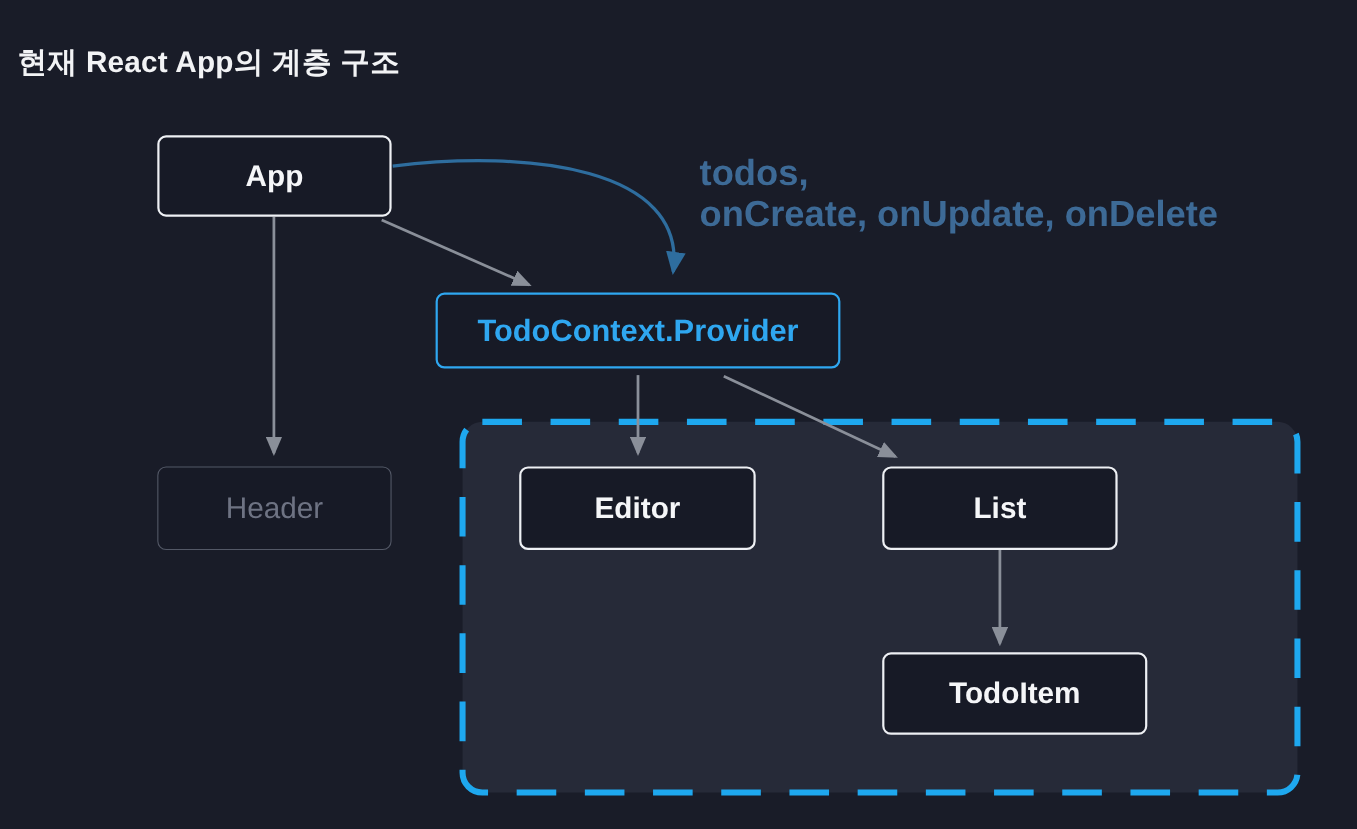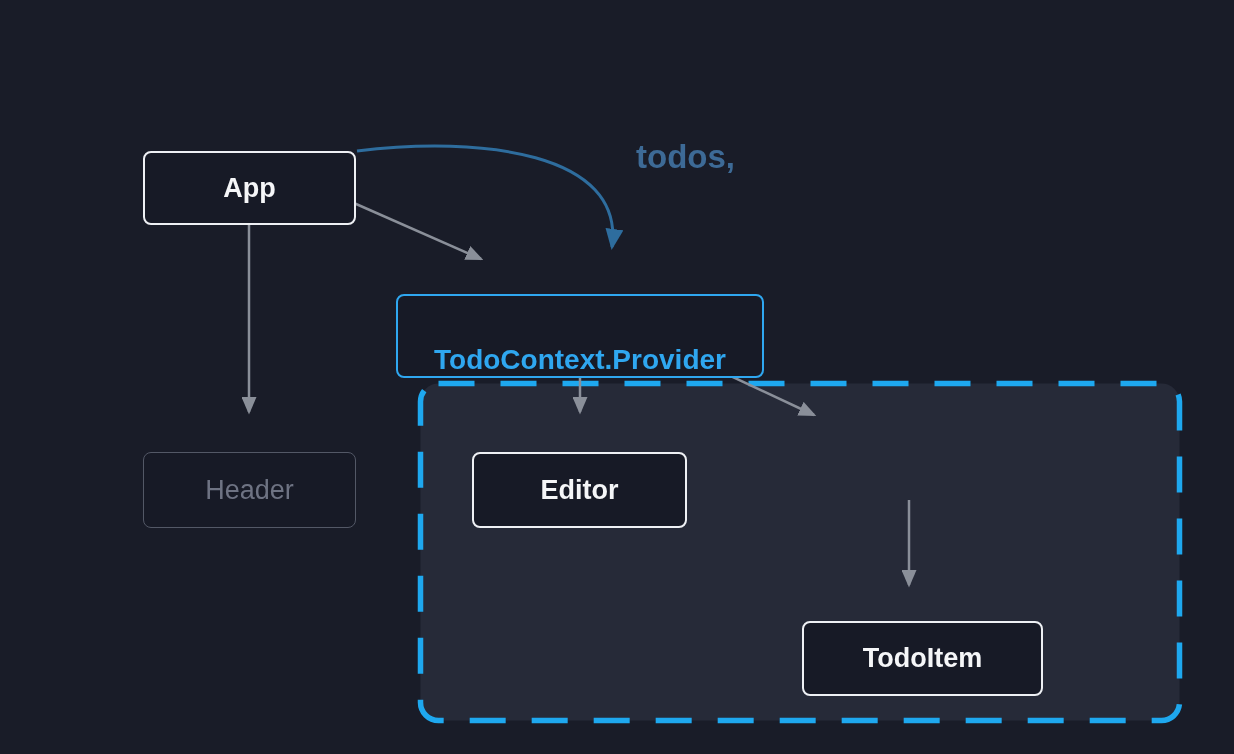--- a/index.html
+++ b/index.html
@@ -47,25 +47,24 @@
     z-index: 2;
     display: flex;
     align-items: center;
     justify-content: center;
     border-radius: 8px;
     font-size: 27px;
     font-weight: 600;
     background: var(--node_fill);
     border: 2px solid var(--node_border_white);
     color: var(--node_text);
-    margin-top: 28px;
   }
   .node-app      { left: 143px; top: 123px; width: 213px; height: 74px; }
-  .node-provider { left: 396px; top: 266px; width: 368px; height: 84px;
-                   border-color: var(--accent_blue); color: var(--accent_blue); font-size: 28px; align-items: flex-end; }
+  .node-provider { left: 396px; top: 266px; width: 368px; height: 69px;
+                   border-color: var(--accent_blue); color: var(--accent_blue); font-size: 28px; }
   .node-header   { left: 143px; top: 424px; width: 213px; height: 76px;
                    border: 1.5px solid var(--muted_border); color: var(--muted_text); font-weight: 500; }
   .node-editor   { left: 472px; top: 424px; width: 215px; height: 76px; }
   .node-list     { left: 802px; top: 424px; width: 214px; height: 76px; }
   .node-todoitem { left: 802px; top: 593px; width: 241px; height: 75px; }
   .props-note {
     position: absolute;
     left: 636px;
     top: 138px;
     z-index: 2;
@@ -109,40 +108,45 @@
 
     <path d="M 357 151 C 480 136, 625 152, 612 247" fill="none" stroke-width="3" style="stroke: var(--arrow_blue);" marker-end="url(#headBlue)"></path>
 
     <line x1="580" y1="341" x2="580" y2="412" stroke-width="2.5" style="stroke: var(--arrow_gray);" marker-end="url(#headGray)"></line>
 
     <line x1="658" y1="342" x2="814" y2="415" stroke-width="2.5" style="stroke: var(--arrow_gray);" marker-end="url(#headGray)"></line>
 
     <line x1="909" y1="500" x2="909" y2="585" stroke-width="2.5" style="stroke: var(--arrow_gray);" marker-end="url(#headGray)"></line>
   </svg>
 
+  <div class="page-title">현재 React App의 계층 구조</div>
 
   <div class="node node-app">
     <span>App</span>
   </div>
 
   <div class="node node-provider">
     <span>TodoContext.Provider</span>
   </div>
 
   <div class="node node-editor">
     <span>Editor</span>
   </div>
 
   <div class="node node-header">
     <span>Header</span>
   </div>
 
+  <div class="node node-list">
+    <span>List</span>
+  </div>
 
   <div class="node node-todoitem">
     <span>TodoItem</span>
   </div>
 
   <div class="props-note">
     <div>todos,</div>
+    <div>onCreate, onUpdate, onDelete</div>
   </div>
 
 
 </div>
 
 </body></html>

